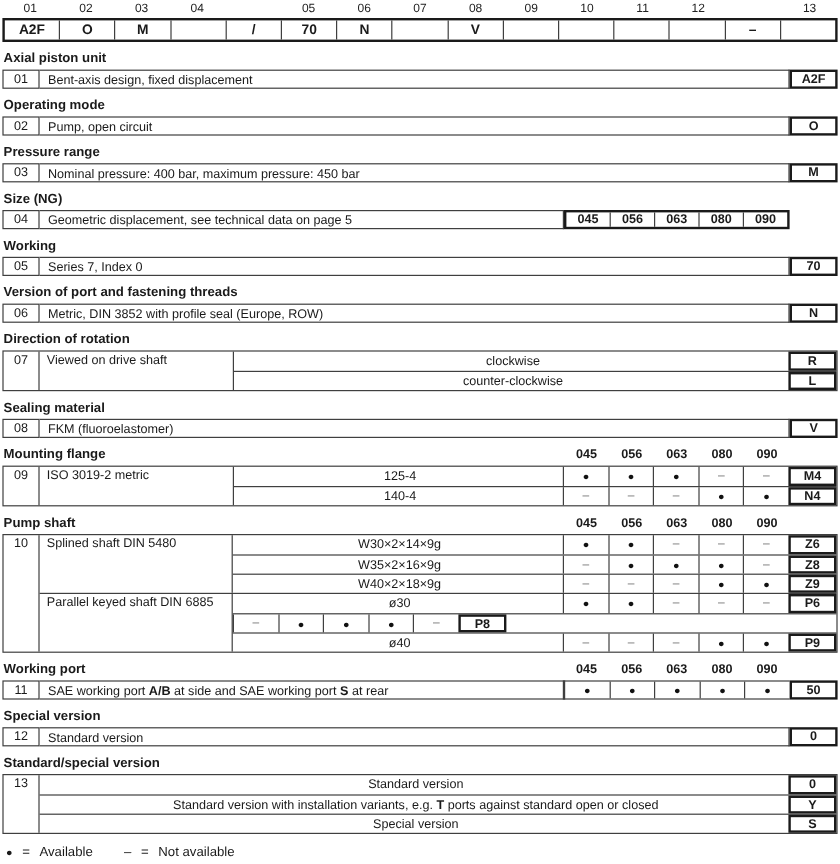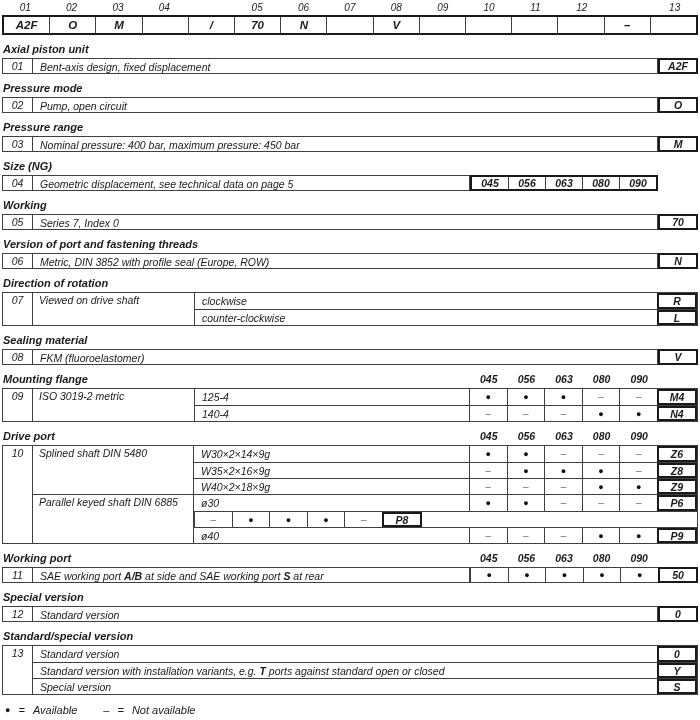--- a/index.html
+++ b/index.html
@@ -2,21 +2,21 @@
 <html><head>
 <meta charset="utf-8">
 <style>
   * { box-sizing: border-box; margin: 0; padding: 0; }
   html,body { background:#ffffff; }
   body {
     width:700px; height:720px;
     font-family:"Liberation Sans", sans-serif;
     color:#1a1a1a; font-size:10.5px;
   }
-  .page { width:700px; height:720px; padding:2px 2px 16px 2px; overflow:hidden;font-style:italic; }
+  .page { width:700px; height:720px; padding:2px 2px 16px 2px; overflow:hidden; }
 
   
   .codebar-nums { display:flex; height:13px; font-size:10px; color:#222; }
   .codebar-nums span { width:46.4px; text-align:center; }
   .codebar { display:flex; height:20px; border:2px solid #1a1a1a; }
   .cb-cell { flex:1; border-left:1px solid #3f3f3f; display:flex; align-items:center; justify-content:center; font-weight:bold; font-size:11.5px; }
   .cb-cell:first-child { border-left:none; }
 
   
   .section { margin-top:7px; }
@@ -37,21 +37,21 @@
   .sizebox span:first-child { border-left:none; }
   .spacer40 { width:40px; flex:none; }
 
   
   .grow { display:flex; border:1px solid #3f3f3f; }
   .gno { width:30px; flex:none; border-right:1px solid #3f3f3f; text-align:center; padding-top:1px; }
   .gdesc { width:162px; flex:none; border-right:1px solid #3f3f3f; padding:1px 4px 0 6px; line-height:13px; }
   .gbody { flex:1; display:flex; flex-direction:column; }
   .gvrow { display:flex; height:16px; line-height:14px; }
   .gvrow + .gvrow { border-top:1px solid #3f3f3f; }
-  .gvariant { flex:1; padding:1px 4px 0 7px; white-space:nowrap; overflow:hidden; }
+  .gvariant { flex:1; padding:1px 4px 0 7px; white-space:nowrap; overflow:hidden;text-align:center; }
   .gcode { width:40px; flex:none; border:2px solid #1a1a1a; font-weight:bold; display:flex; align-items:center; justify-content:center; font-size:10.5px; }
 
   
   .avail { width:188px; flex:none; display:flex; border-left:1px solid #3f3f3f; }
   .avail span { flex:1; border-left:1px solid #3f3f3f; display:flex; align-items:center; justify-content:center; font-size:9px; color:#111; }
   .avail span:first-child { border-left:none; }
   .avail span.na { color:#6e6e6e; font-size:10px; }
 
   
   .gsubstack { flex:1; display:flex; flex-direction:column; }
@@ -111,21 +111,21 @@
       </div>
     <div class="row">
       <div class="no">01</div>
       <div class="desc">Bent-axis design, fixed displacement</div>
       <div class="code">A2F</div>
     </div>
   </div>
 
   <div class="section">
     <div class="heading">
-        <span>Pressure mode</span>
+        <span>Operating mode</span>
       </div>
     <div class="row">
       <div class="no">02</div>
       <div class="desc">Pump, open circuit</div>
       <div class="code">O</div>
     </div>
   </div>
 
   <div class="section">
     <div class="heading">
@@ -246,21 +246,21 @@
             <span>●</span>
           </div>
           <div class="gcode">N4</div>
         </div>
       </div>
     </div>
   </div>
 
   <div class="section">
     <div class="heading">
-      <span>Drive port</span>
+      <span>Pump shaft</span>
       <div class="size-hdr">
         <span>045</span>
         <span>056</span>
         <span>063</span>
         <span>080</span>
         <span>090</span>
       </div>
       <div class="hdr-spacer"></div>
     </div>
     <div class="grow">

